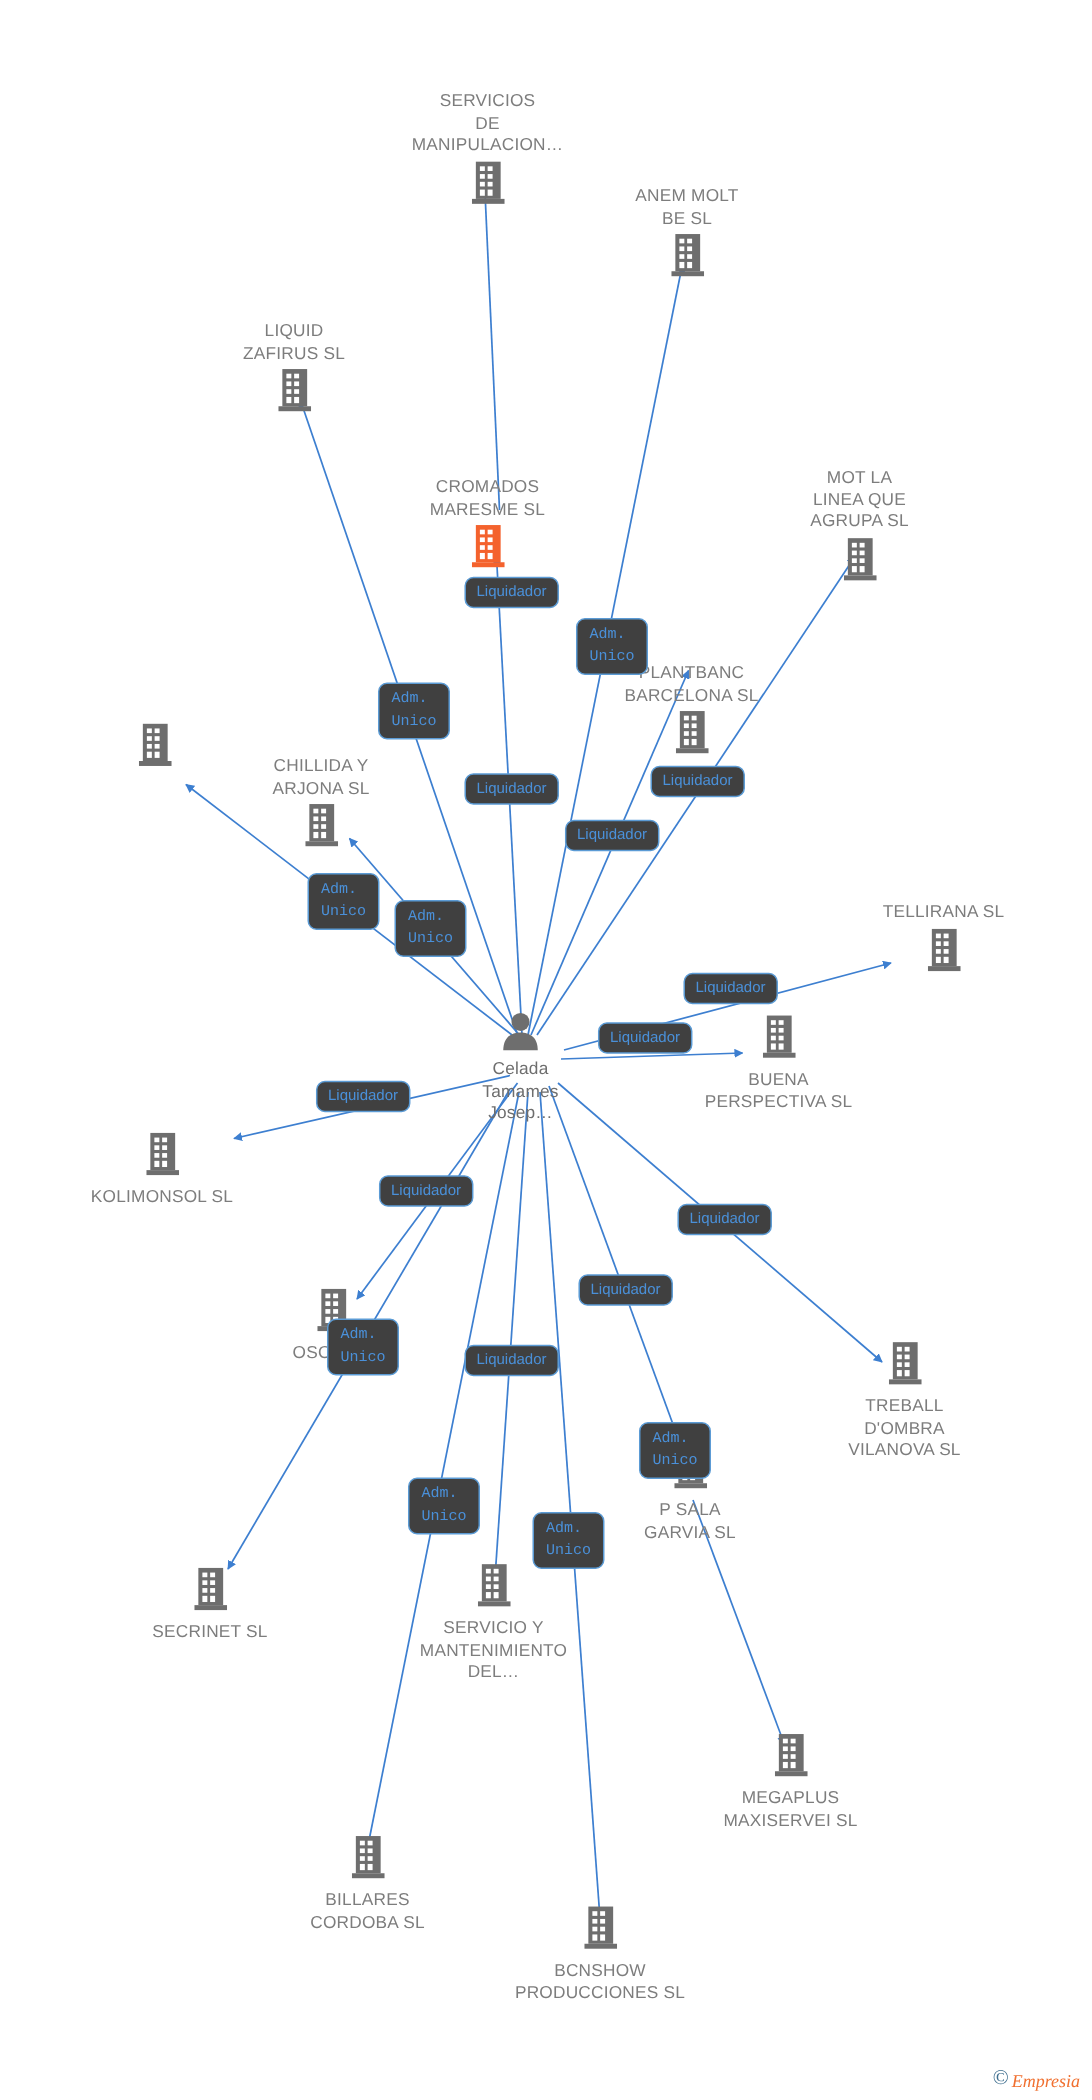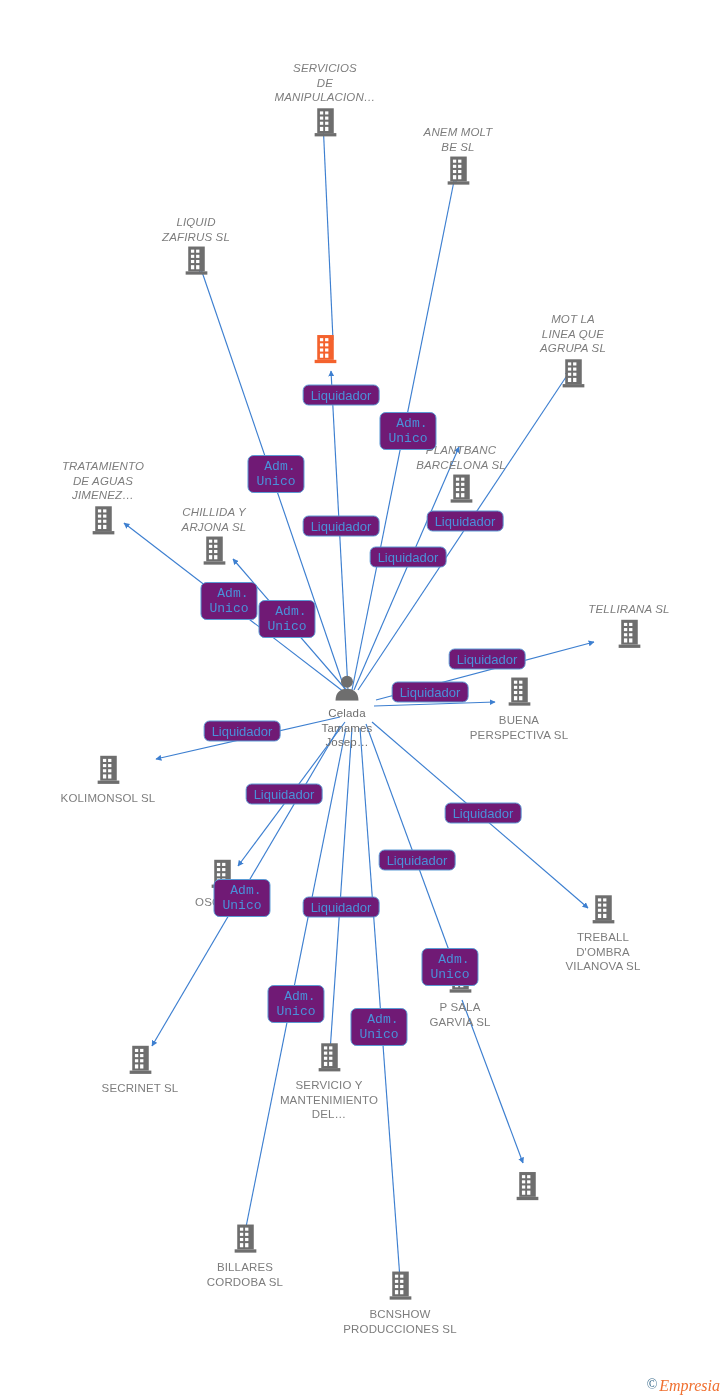--- a/index.html
+++ b/index.html
@@ -41,33 +41,33 @@
     font-size: 11.5px;
     line-height: 14.5px;
     color: #7d7d7d;
     letter-spacing: .15px;
     white-space: pre-line;
   }
   .node.company .label { color: #7d7d7d; }
   .node.person  .label { color: #6e6e6e; }
   .node.focus   .label { color: #7d7d7d; }
 
-  .node.label-above .label { margin-bottom: 2px; font-style: italic; }
+  .node.label-above .label { margin-bottom: 2px; }
   .node.label-below .label { margin-top: 2px; }
 
   .badge {
     position: absolute;
     transform: translate(-50%, -50%);
-    background: #701a75;
+    background: #404040;
     border: 1.3px solid #5b9bd5;
     border-radius: 6px;
     color: #4a90d9;
-    font-size: 13px;
+    font-size: 10px;
     line-height: 15px;
-    text-align: right;
+    text-align: left;
     padding: 2px 7px;
     white-space: pre-line;
     box-sizing: border-box;
   }
   .badge.two-line { padding: 3px 8px; font-family: Liberation Mono, monospace; }
 
   .watermark {
     position: absolute;
     right: 8px;
     bottom: 4px;
@@ -77,21 +77,21 @@
     font-style: italic;
     white-space: nowrap;
   }
   .watermark .c {
     color: #3f6f8f;
     font-style: normal;
     font-size: 14px;
     vertical-align: 2px;
     margin-right: 2px;
   }
-  .watermark .e { font-size: 16px; }
+  .watermark .e { font-size: 12px; }
 </style>
 </head>
 <body>
 
 <div id="canvas">
 
   <svg id="edges" viewBox="0 0 728 1400" xmlns="http://www.w3.org/2000/svg">
     <defs>
       <marker id="arrow" viewBox="0 0 10 10" refX="9" refY="5" markerWidth="5.2" markerHeight="5.2" orient="auto-start-reverse">
         <path d="M 0 0 L 10 5 L 0 10 z" fill="#3d7fd0"></path>
@@ -164,20 +164,22 @@
             <rect x="11.6" y="4" width="3.2" height="3" fill="#fff"></rect>
             <rect x="6.6" y="9" width="3.2" height="3" fill="#fff"></rect>
             <rect x="11.6" y="9" width="3.2" height="3" fill="#fff"></rect>
             <rect x="6.6" y="14" width="3.2" height="3" fill="#fff"></rect>
             <rect x="11.6" y="14" width="3.2" height="3" fill="#fff"></rect>
             <rect x="6.6" y="19" width="3.2" height="4" fill="#fff"></rect>
             <rect x="11.6" y="19" width="3.2" height="4" fill="#fff"></rect>
           </svg></span>
       </div>
       <div class="node focus label-above" style="left: 325px; top: 351px;">
+        <span class="label">CROMADOS
+MARESME  SL</span>
         <span class="glyph"><svg width="25" height="31" viewBox="0 0 24 30" xmlns="http://www.w3.org/2000/svg">
             <rect x="4" y="1" width="16" height="24" fill="#f4622d"></rect>
             <rect x="1.5" y="25" width="21" height="3.2" fill="#f4622d"></rect>
             <rect x="6.6" y="4" width="3.2" height="3" fill="#fff"></rect>
             <rect x="11.6" y="4" width="3.2" height="3" fill="#fff"></rect>
             <rect x="6.6" y="9" width="3.2" height="3" fill="#fff"></rect>
             <rect x="11.6" y="9" width="3.2" height="3" fill="#fff"></rect>
             <rect x="6.6" y="14" width="3.2" height="3" fill="#fff"></rect>
             <rect x="11.6" y="14" width="3.2" height="3" fill="#fff"></rect>
             <rect x="6.6" y="19" width="3.2" height="4" fill="#fff"></rect>
@@ -211,23 +213,20 @@
             <rect x="11.6" y="4" width="3.2" height="3" fill="#fff"></rect>
             <rect x="6.6" y="9" width="3.2" height="3" fill="#fff"></rect>
             <rect x="11.6" y="9" width="3.2" height="3" fill="#fff"></rect>
             <rect x="6.6" y="14" width="3.2" height="3" fill="#fff"></rect>
             <rect x="11.6" y="14" width="3.2" height="3" fill="#fff"></rect>
             <rect x="6.6" y="19" width="3.2" height="4" fill="#fff"></rect>
             <rect x="11.6" y="19" width="3.2" height="4" fill="#fff"></rect>
           </svg></span>
       </div>
       <div class="node company label-above" style="left: 103px; top: 499px;">
-        <span class="label">TRATAMIENTO
-DE AGUAS
-JIMENEZ…</span>
         <span class="glyph"><svg width="25" height="31" viewBox="0 0 24 30" xmlns="http://www.w3.org/2000/svg">
             <rect x="4" y="1" width="16" height="24" fill="#6e6e6e"></rect>
             <rect x="1.5" y="25" width="21" height="3.2" fill="#6e6e6e"></rect>
             <rect x="6.6" y="4" width="3.2" height="3" fill="#fff"></rect>
             <rect x="11.6" y="4" width="3.2" height="3" fill="#fff"></rect>
             <rect x="6.6" y="9" width="3.2" height="3" fill="#fff"></rect>
             <rect x="11.6" y="9" width="3.2" height="3" fill="#fff"></rect>
             <rect x="6.6" y="14" width="3.2" height="3" fill="#fff"></rect>
             <rect x="11.6" y="14" width="3.2" height="3" fill="#fff"></rect>
             <rect x="6.6" y="19" width="3.2" height="4" fill="#fff"></rect>
@@ -391,20 +390,22 @@
             <rect x="1.5" y="25" width="21" height="3.2" fill="#6e6e6e"></rect>
             <rect x="6.6" y="4" width="3.2" height="3" fill="#fff"></rect>
             <rect x="11.6" y="4" width="3.2" height="3" fill="#fff"></rect>
             <rect x="6.6" y="9" width="3.2" height="3" fill="#fff"></rect>
             <rect x="11.6" y="9" width="3.2" height="3" fill="#fff"></rect>
             <rect x="6.6" y="14" width="3.2" height="3" fill="#fff"></rect>
             <rect x="11.6" y="14" width="3.2" height="3" fill="#fff"></rect>
             <rect x="6.6" y="19" width="3.2" height="4" fill="#fff"></rect>
             <rect x="11.6" y="19" width="3.2" height="4" fill="#fff"></rect>
           </svg></span>
+        <span class="label">MEGAPLUS
+MAXISERVEI SL</span>
       </div>
       <div class="node company label-below" style="left: 245px; top: 1256px;">
         <span class="glyph"><svg width="25" height="31" viewBox="0 0 24 30" xmlns="http://www.w3.org/2000/svg">
             <rect x="4" y="1" width="16" height="24" fill="#6e6e6e"></rect>
             <rect x="1.5" y="25" width="21" height="3.2" fill="#6e6e6e"></rect>
             <rect x="6.6" y="4" width="3.2" height="3" fill="#fff"></rect>
             <rect x="11.6" y="4" width="3.2" height="3" fill="#fff"></rect>
             <rect x="6.6" y="9" width="3.2" height="3" fill="#fff"></rect>
             <rect x="11.6" y="9" width="3.2" height="3" fill="#fff"></rect>
             <rect x="6.6" y="14" width="3.2" height="3" fill="#fff"></rect>

